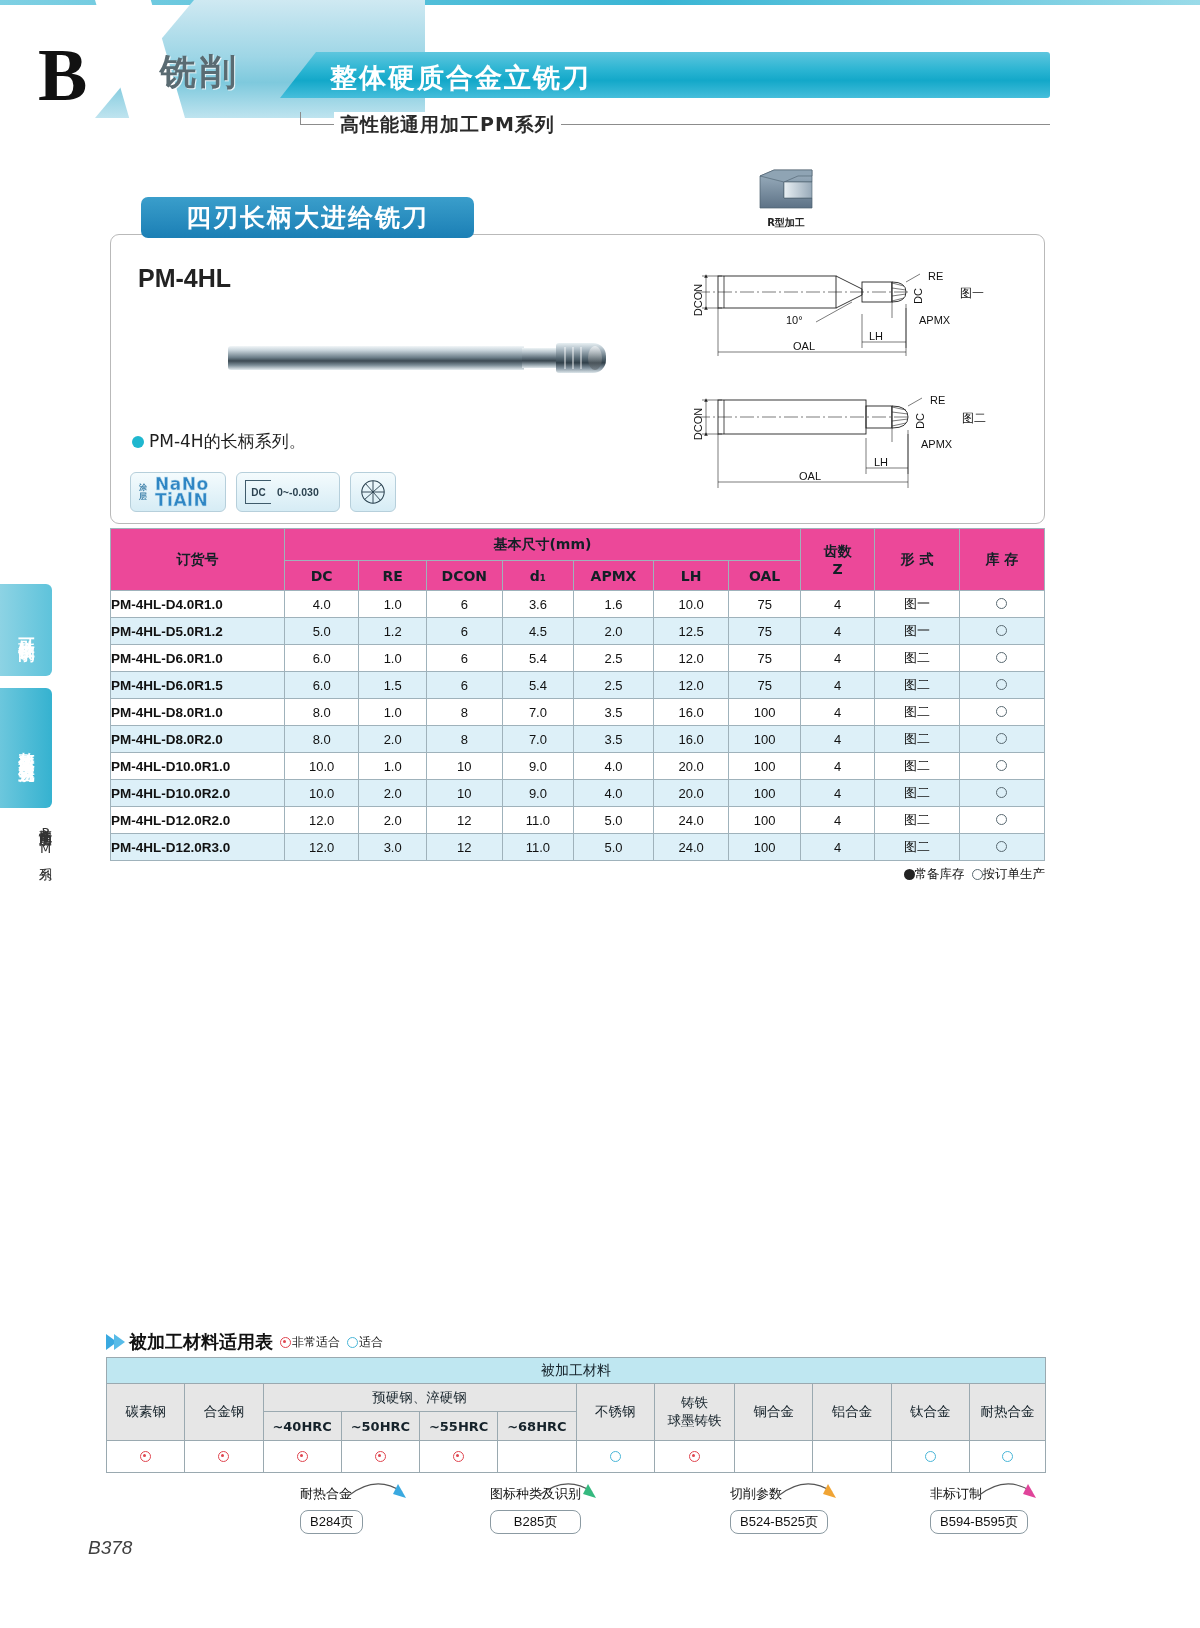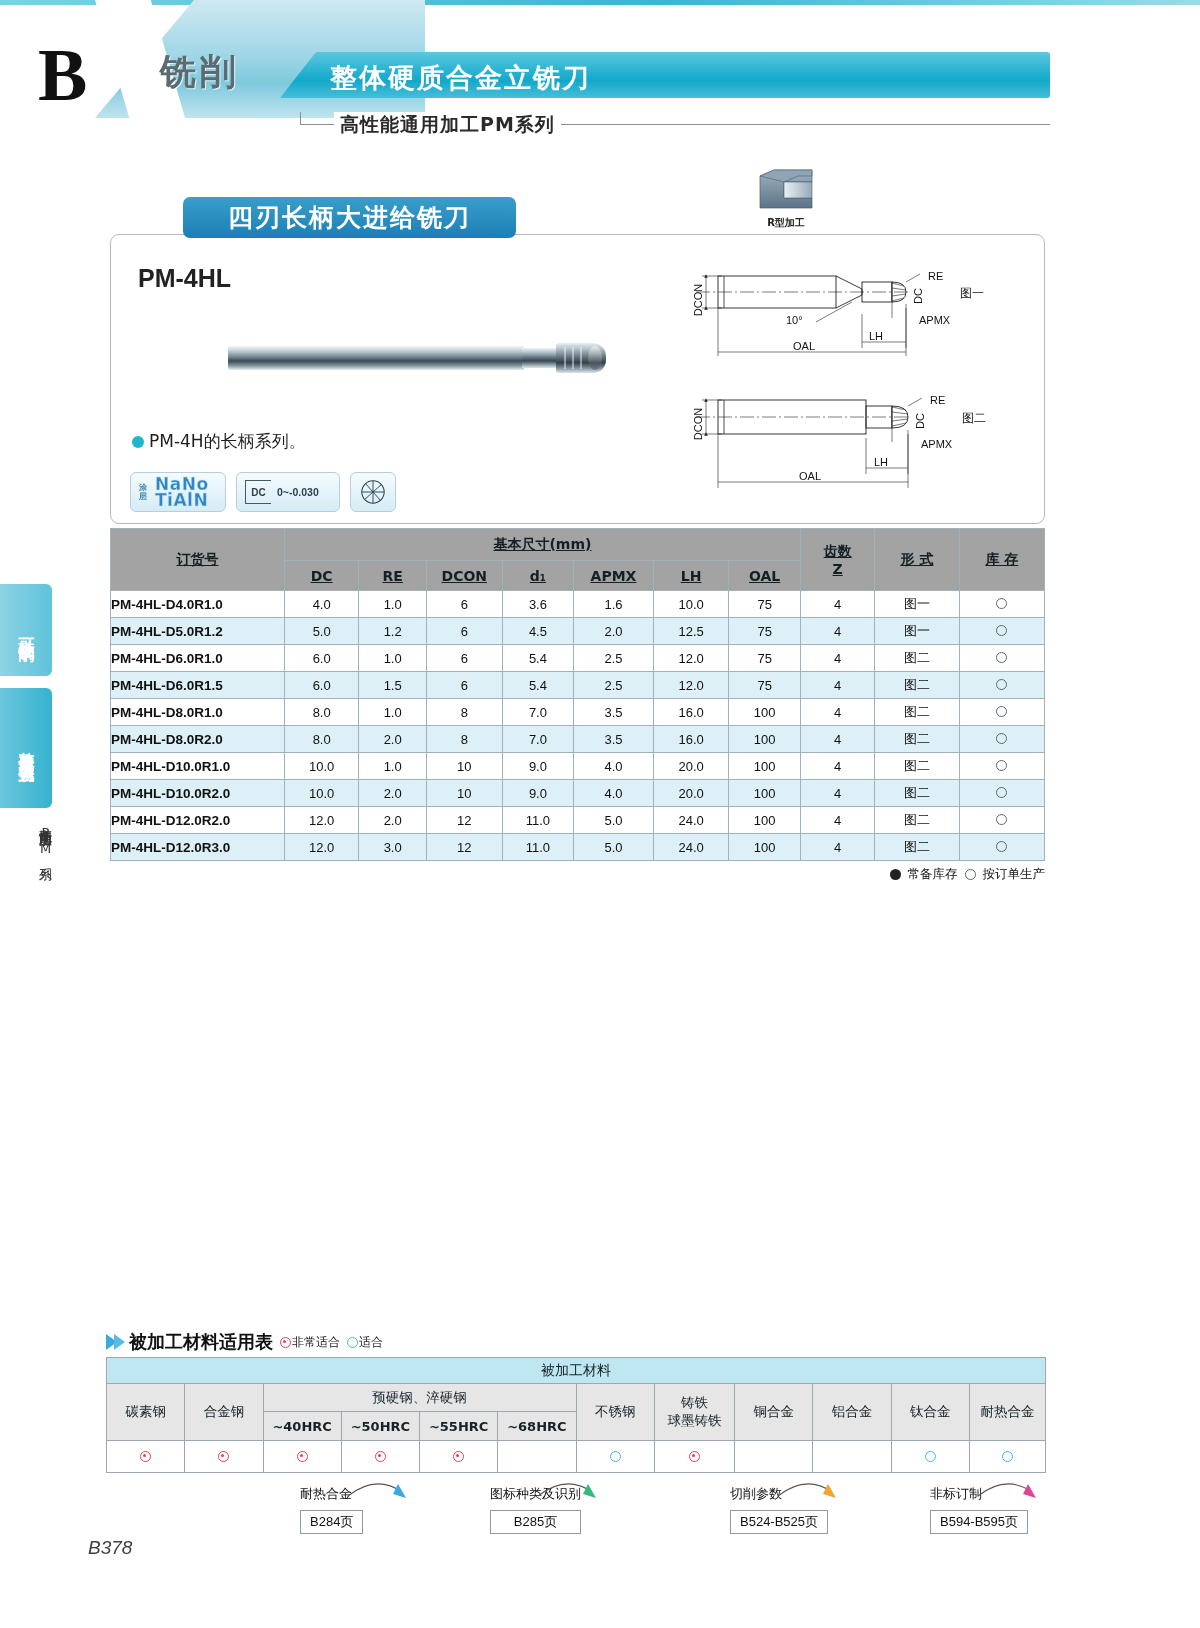--- a/index.html
+++ b/index.html
@@ -81,21 +81,20 @@
 
   
   .prod-tag {
     position:absolute; left:141px; top:197px; width:333px; height:41px;
     background:linear-gradient(180deg,#3a9ecb,#1b7fb5);
     border-radius:7px;
     display:flex; align-items:center; justify-content:center;
     color:#fff; font-size:25px; font-weight:700; letter-spacing:2px;
     font-family:"DejaVu Sans","Liberation Sans",sans-serif;
     z-index:3;
-    margin-left:42px;
   }
   .panel {
     position:absolute; left:110px; top:234px; width:935px; height:290px;
     border:1px solid #b9b9b9; border-radius:9px; background:#fff;
   }
   .prod-code {
     position:absolute; left:138px; top:264px;
     font-size:25px; font-weight:700; color:#222;
   }
 
@@ -167,38 +166,37 @@
   
   .mtable {
     position:absolute; left:110px; top:528px; width:935px;
     border-collapse:collapse; font-size:13px;
   }
   .mtable th, .mtable td {
     border:1px solid #9fb2bb; text-align:center; padding:0;
     font-family:"Liberation Sans","DejaVu Sans",sans-serif;
   }
   .mtable thead th {
-    background:#a3a3a3; font-weight:600; color:#132026; font-size:14px;
-    font-family:"DejaVu Sans","Liberation Sans",sans-serif;
-    text-decoration:underline;
+    background:#ec4899; font-weight:600; color:#132026; font-size:14px;
+    font-family:"DejaVu Sans","Liberation Sans",sans-serif;
   }
   .mtable thead th.hmm { height:32px; }
   .mtable thead th.sub { height:30px; font-size:14px; }
   .mtable tbody td { height:27px; font-size:13px; color:#111; }
   .mtable tbody td.code { text-align:left; padding-left:0; font-weight:700; font-size:13.5px; }
   .mtable tbody tr:nth-child(even) td { background:#ddf0f8; }
   .mtable tbody tr:nth-child(odd) td { background:#fff; }
   .stock-o { display:inline-block; width:11px; height:11px; border:1.3px solid #5a6a72; border-radius:50%; }
   .stock-f { display:inline-block; width:11px; height:11px; background:#222; border-radius:50%; }
   .legend {
     position:absolute; right:155px; top:866px; font-size:12.5px; color:#111;
     font-family:"DejaVu Sans","Liberation Sans",sans-serif;
     display:flex; gap:7px; align-items:center;
   }
-  .legend .it { display:flex; gap:7px; align-items:center; }
+  .legend .it { display:flex; gap:0; align-items:center; }
 
   
   .msec-title { position:absolute; left:106px; top:1330px; display:flex; align-items:center; gap:7px; }
   .arr { display:flex; }
   .arr i {
     display:block; width:0; height:0; border-left:11px solid #3aa9e0;
     border-top:8px solid transparent; border-bottom:8px solid transparent;
     margin-right:-3px;
   }
   .arr i:nth-child(2){ border-left-color:#57bbe8; }
@@ -228,21 +226,21 @@
   .mattable td.sym { height:32px; background:#fff; }
 
   
   .blinks { position:absolute; left:300px; top:1484px; width:760px; height:48px; }
   .blink { position:absolute; }
   .blink .lbl {
     font-size:13px; color:#111; white-space:nowrap;
     font-family:"DejaVu Sans","Liberation Sans",sans-serif;
   }
   .blink .pill {
-    margin-top:4px; border:1px solid #8b9aa2; border-radius:0;
+    margin-top:4px; border:1px solid #8b9aa2; border-radius:8px;
     background:#fff; font-size:13px; padding:2px 9px; text-align:center;
     font-family:"Liberation Sans","DejaVu Sans",sans-serif; color:#111;
   }
   .pagenum {
     position:absolute; left:88px; top:1537px; font-size:19px; font-style:italic;
     font-family:Liberation Sans, sans-serif; color:#404040;
   }
 </style>
 </head>
 <body>

